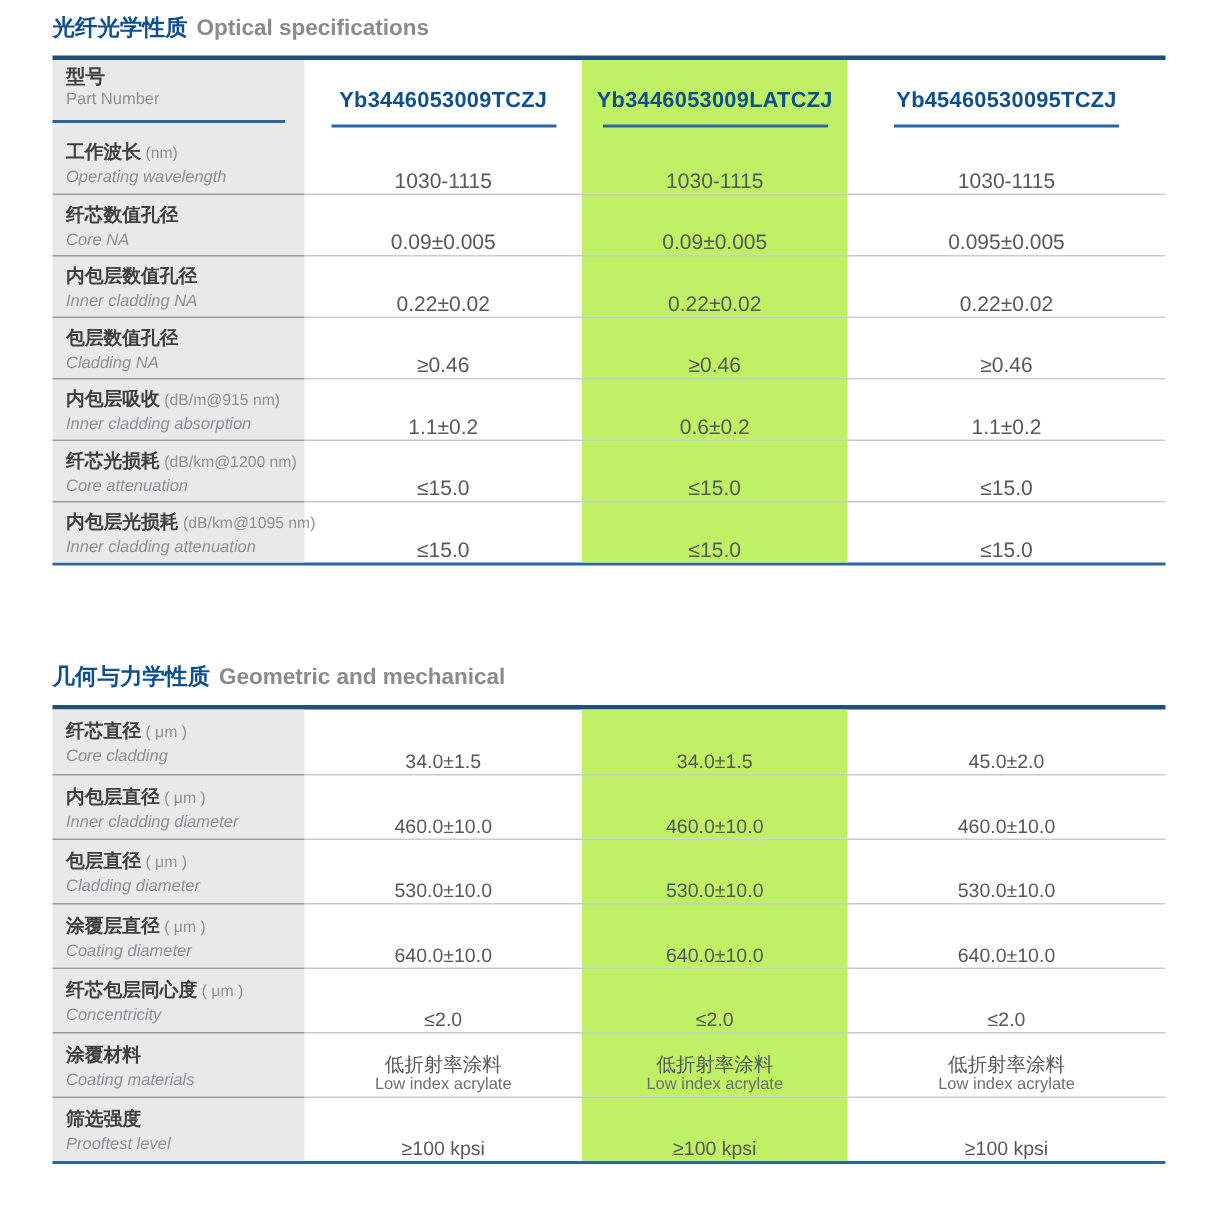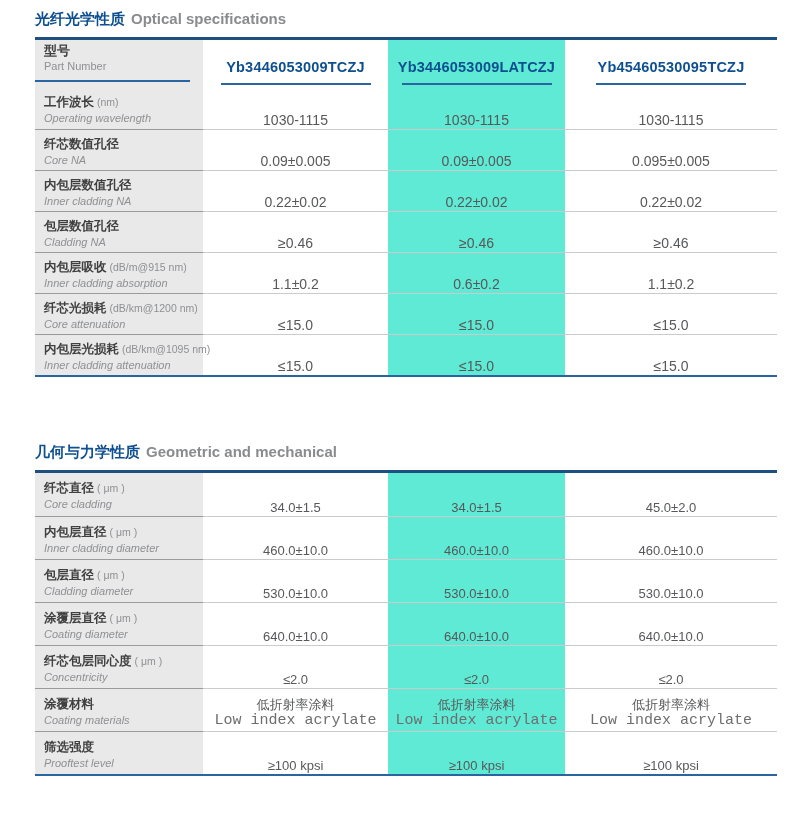--- a/index.html
+++ b/index.html
@@ -25,21 +25,21 @@
   .hrow { height:48px; }
   .t1 .drow { height:41px; }
   .t2 .drow { height:43px; }
 
   .cell { box-sizing:border-box; min-width:0; }
   .c-label {
     background:#e9e9ea; display:flex; flex-direction:column; justify-content:center;
     padding:0 6px 0 9px; position:relative;
   }
   .c-val { display:flex; flex-direction:column; align-items:center; justify-content:flex-end; }
-  .c-v1 { background:#5eead4; }
+  .c-v1 { background:#bef264; }
 
   
   .drow + .drow .cell { border-top:1px solid #cbcbcb; }
   .drow + .drow .c-label { border-top:1px solid #9b9b9b; }
 
   
   .hrow .c-label { justify-content:center; padding-bottom:12px; }
   .hdr-zh { font-size:13px; font-weight:bold; color:#404040; line-height:1.25; }
   .hdr-en { font-size:11px; color:#8f9093; line-height:1.3; }
   .hdr-line { position:absolute; left:0; bottom:6px; width:155px; height:2px; background:#2a65a2; }
@@ -48,21 +48,21 @@
   .pn-underline { width:150px; height:2px; background:#2a65a2; margin-top:8px; }
 
   
   .lbl-line1 { line-height:1.25; white-space:nowrap; }
   .lbl-zh { font-size:12.5px; font-weight:bold; color:#404040; }
   .lbl-unit { font-size:10.5px; color:#8f9093; margin-left:3px; }
   .lbl-en { font-size:11px; color:#8f9093; line-height:1.3;font-style:italic; }
 
   
   .val { font-size:14px; color:#57585a; line-height:1.2; }
-  .val-sub { font-size:15px; color:#6d6e70; line-height:1.25;font-family:Liberation Mono, monospace; }
+  .val-sub { font-size:11px; color:#6d6e70; line-height:1.25; }
   .val-sub:empty { display:none; }
   .t2 .drow .val { font-size:13px; }
 
   .section2 { margin-top:64px; }
 </style>
 </head>
 <body>
 
 <div class="page">
 

